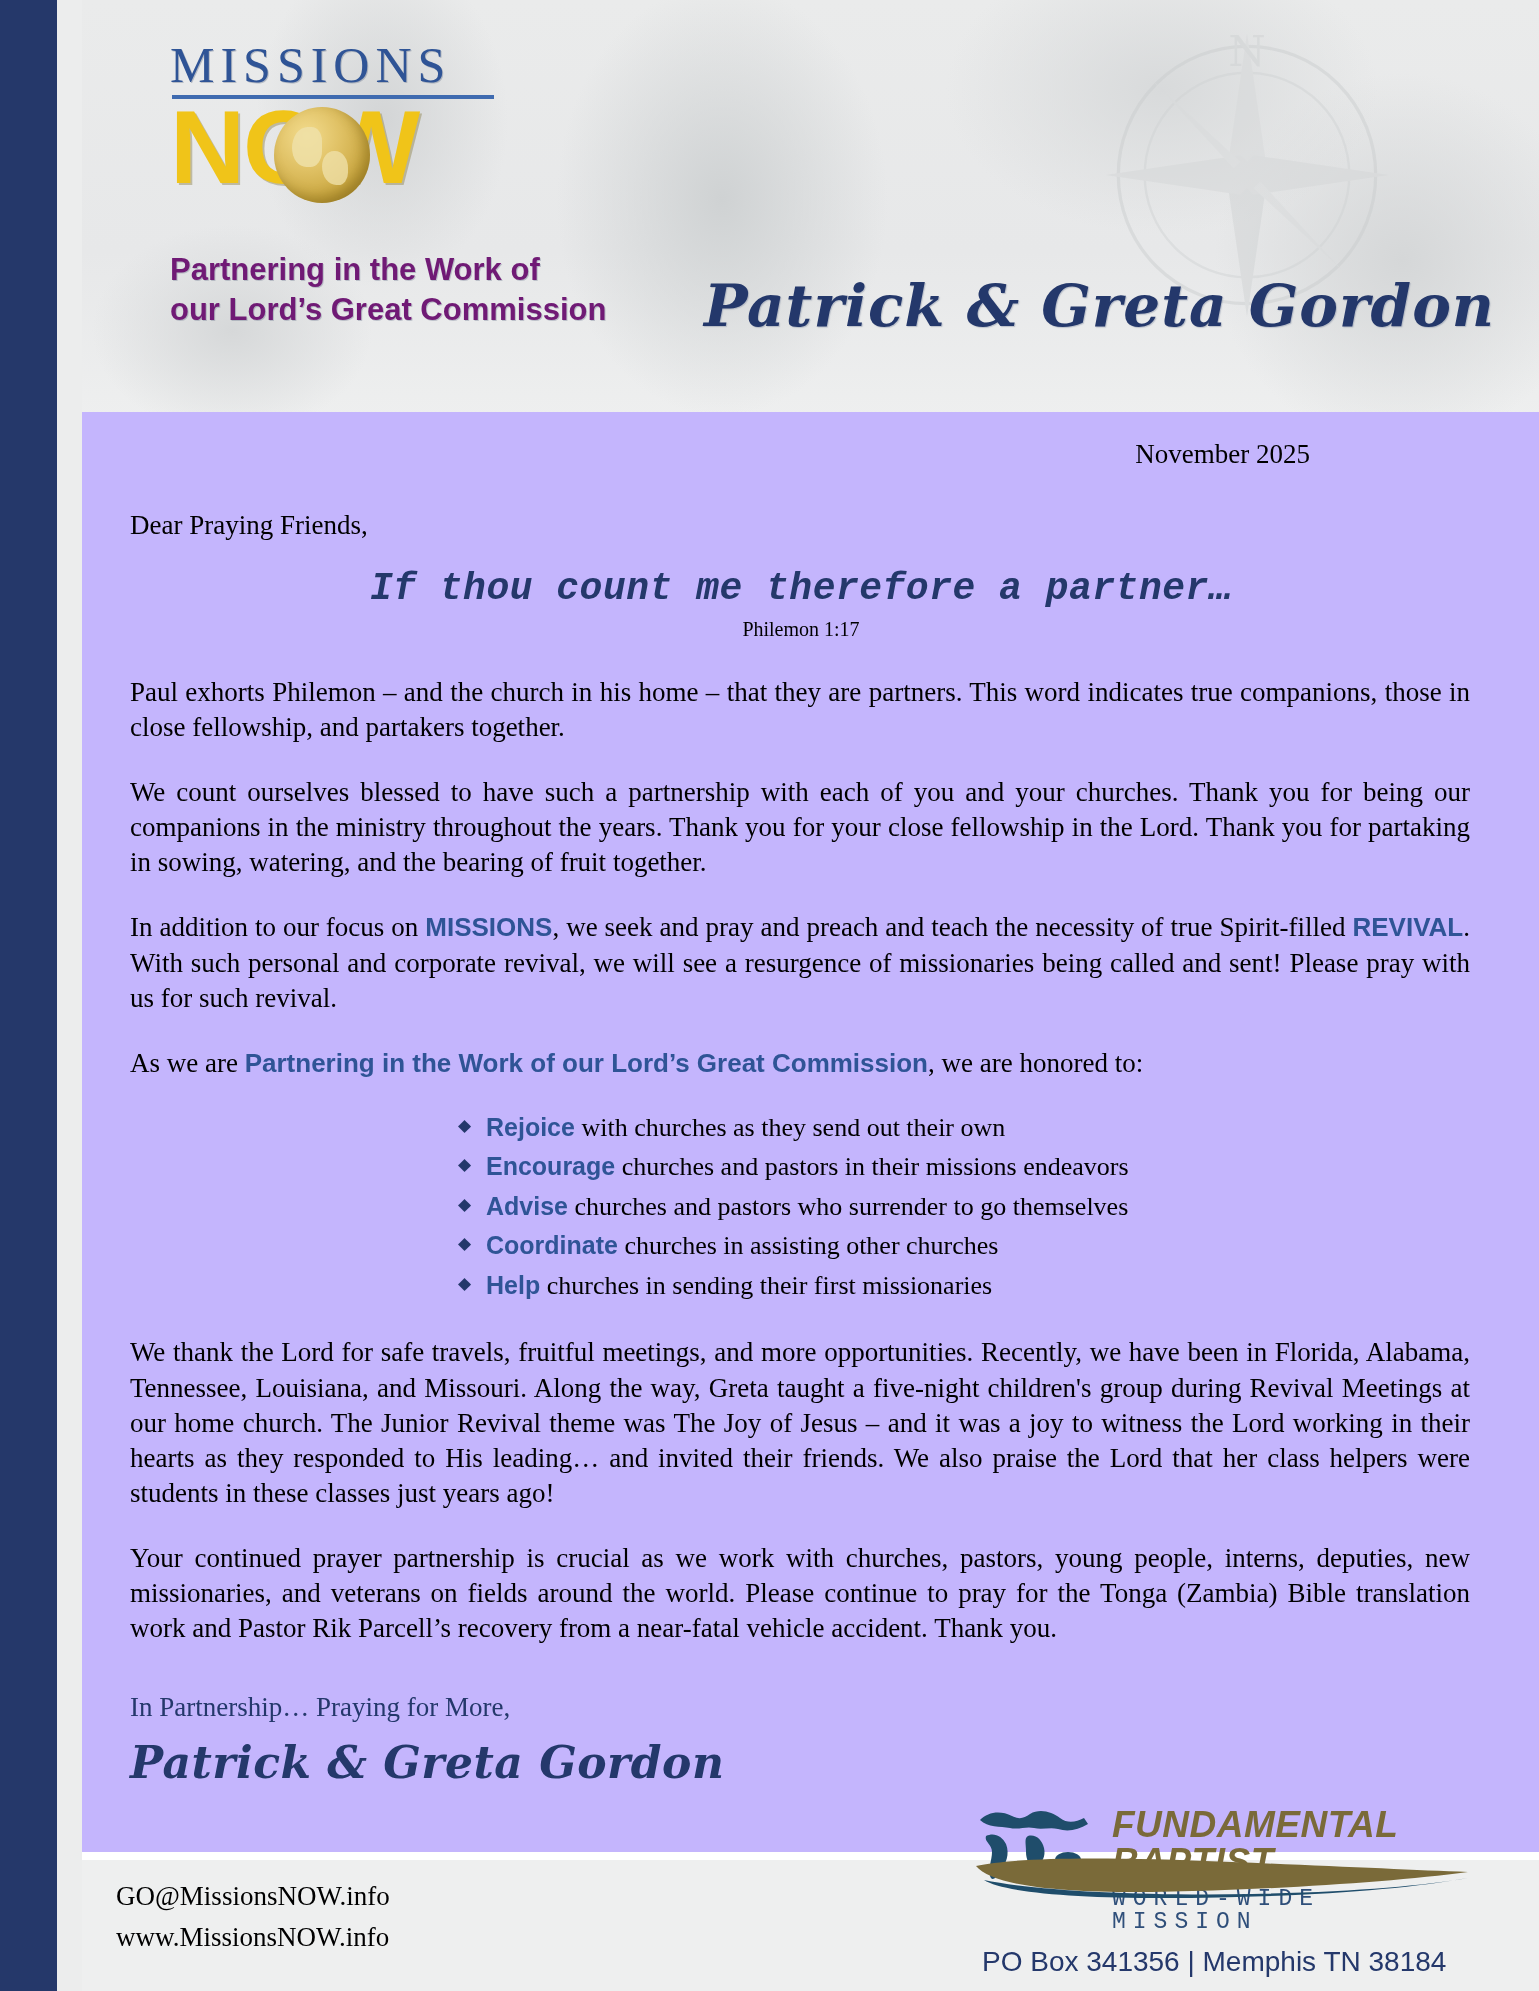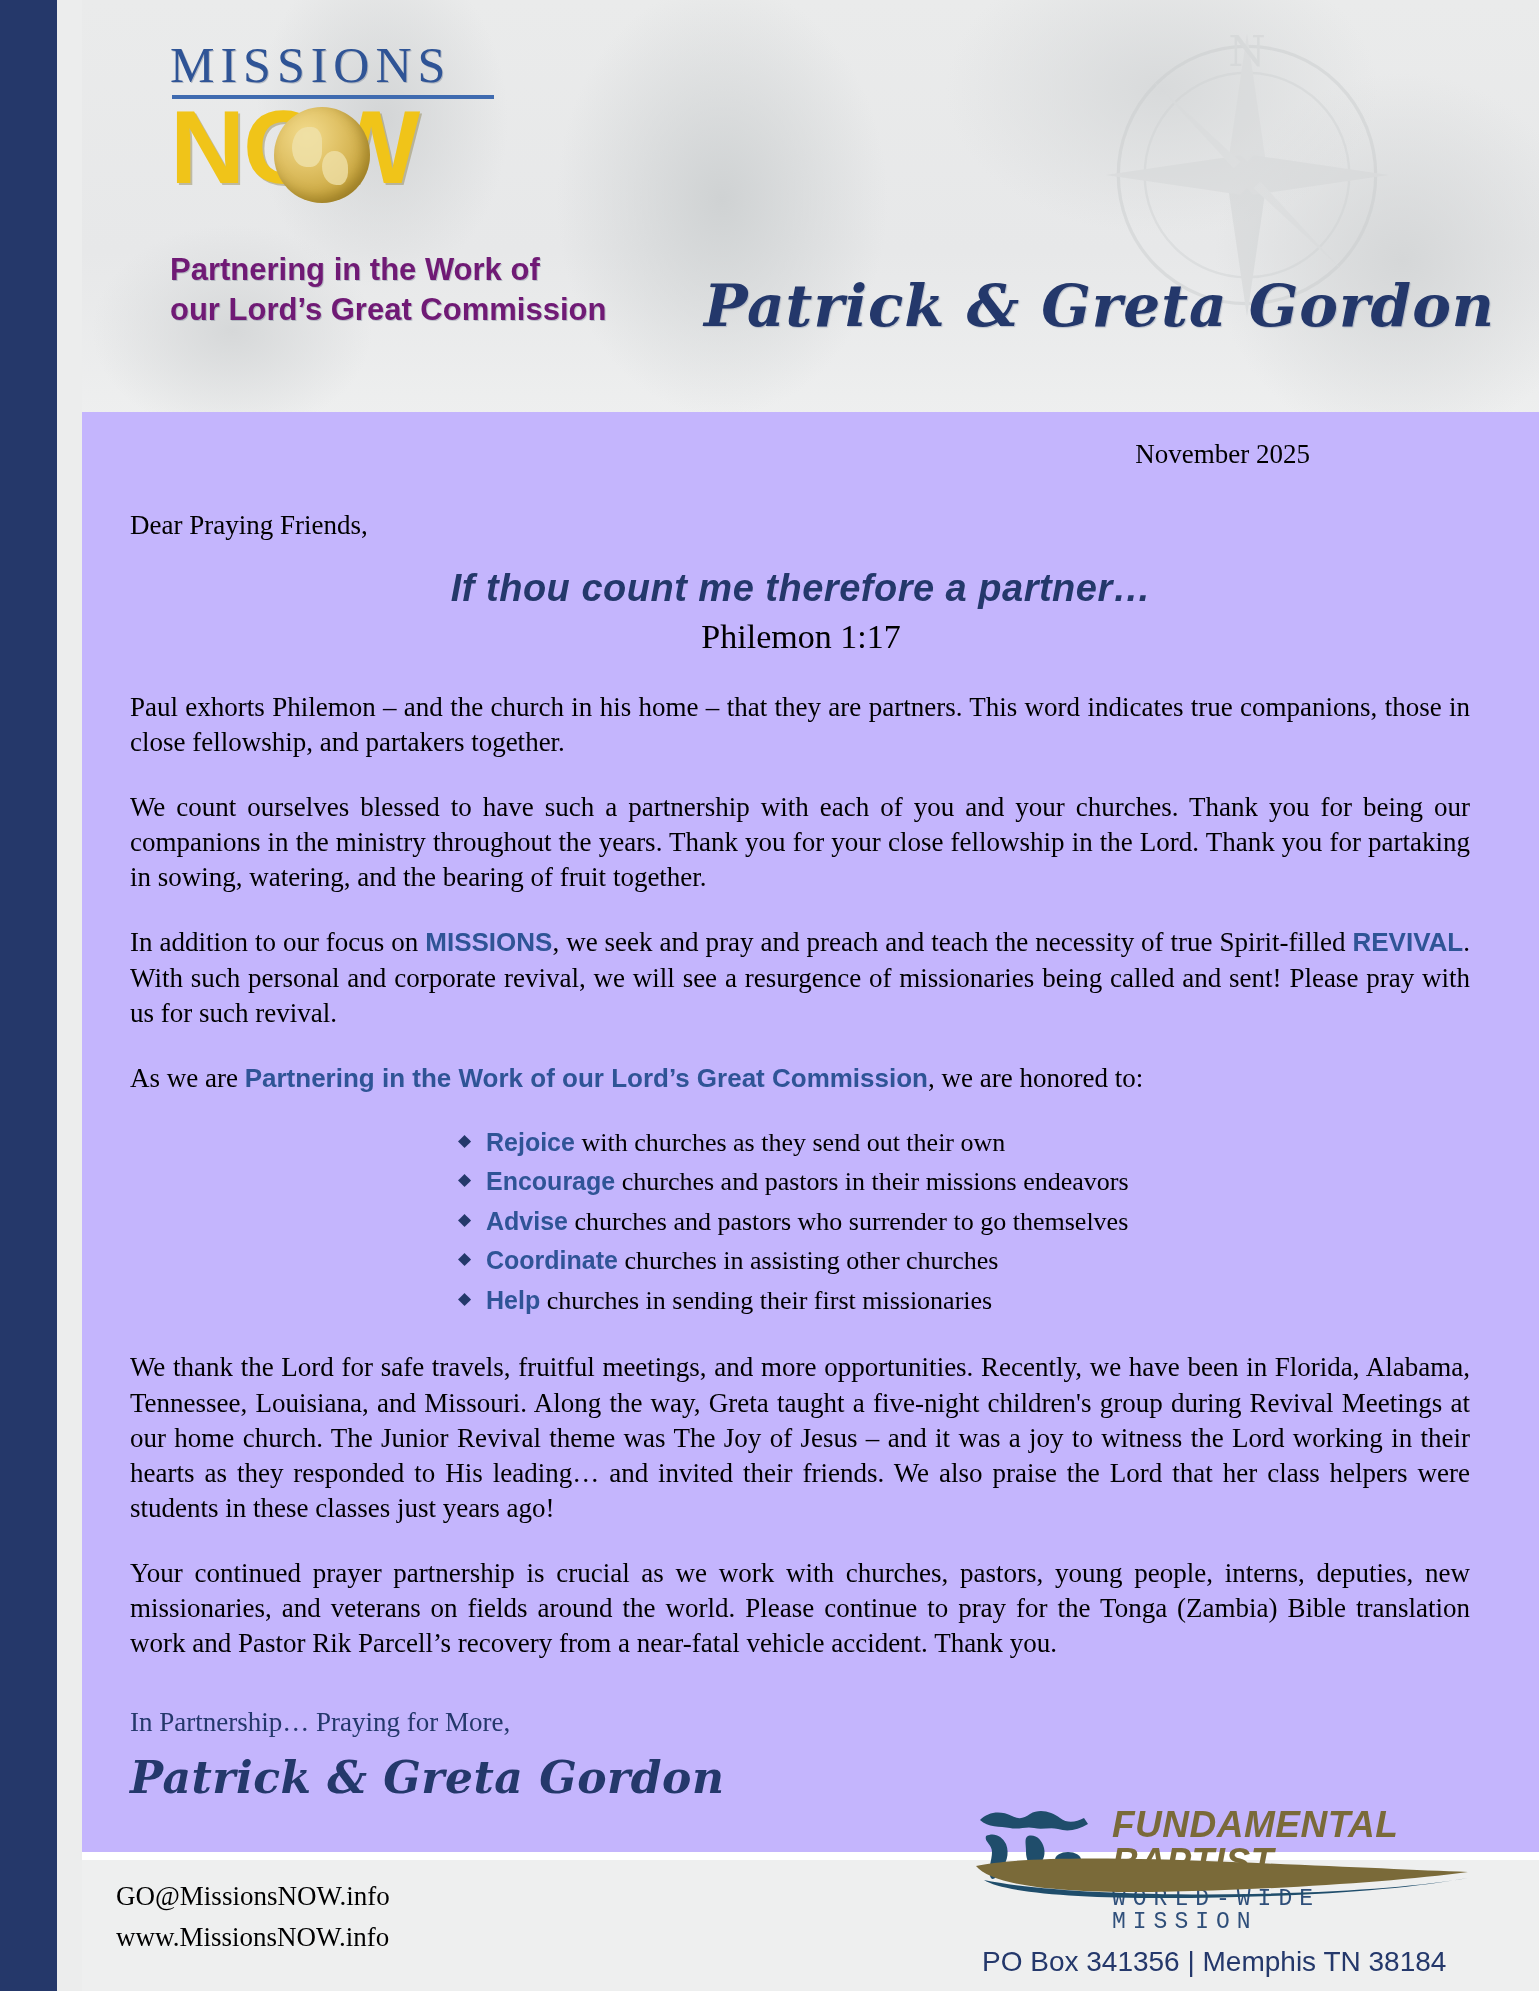--- a/index.html
+++ b/index.html
@@ -165,31 +165,31 @@
   .salutation {
     margin-top: 40px;
     padding-left: 24px;
     font-size: 27px;
     color: #000;
   }
 
   .verse {
     text-align: center;
     margin-top: 26px;
-    font-family: Liberation Sans, sans-serif;
+    font-family: Liberation Mono, monospace;
     font-style: italic;
     font-weight: 700;
     font-size: 38px;
     color: #24386b;
     letter-spacing: .5px;
   }
   .verse-ref {
     text-align: center;
     margin-top: 8px;
-    font-size: 34px;
+    font-size: 20px;
     color: #000;
   }
 
   .para {
     padding-left: 24px;
     padding-right: 26px;
     margin-top: 30px;
     font-size: 27px;
     line-height: 1.30;
     color: #000;

